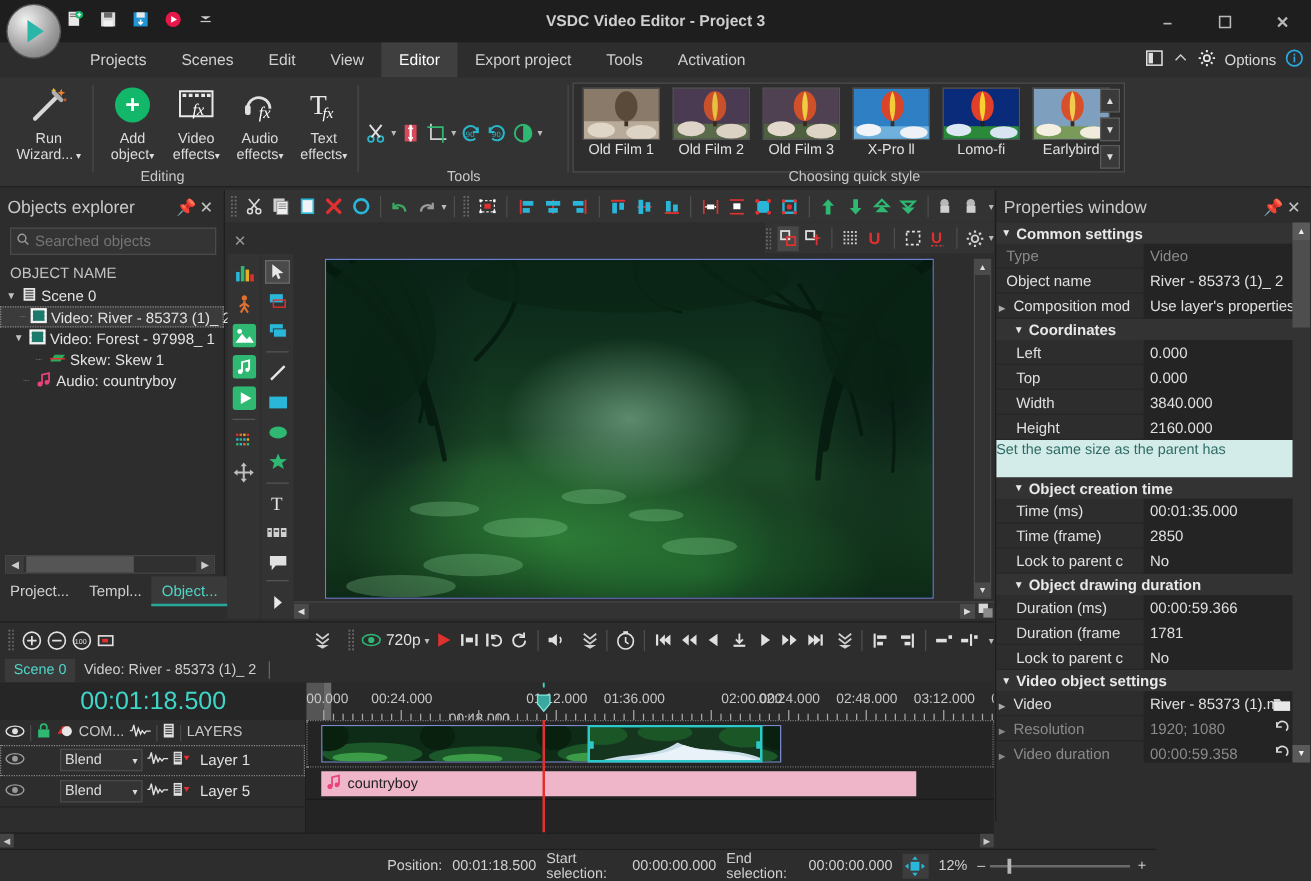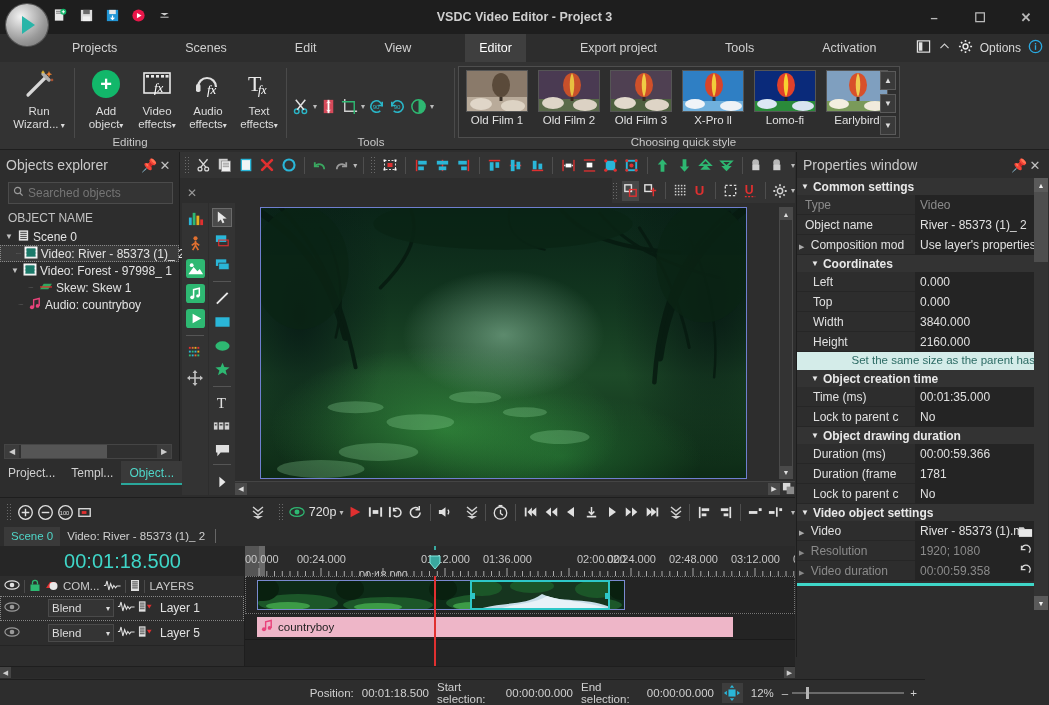--- a/index.html
+++ b/index.html
@@ -24,21 +24,21 @@
 
   .logo { position:absolute; left:6px; top:4px; width:42px; height:42px; border-radius:50%;
           background:radial-gradient(circle at 35% 30%, #f2f2f2, #9a9a9a 60%, #6e6e6e);
           display:flex; align-items:center; justify-content:center; z-index:5;
           box-shadow:0 0 0 1px #555; }
   .logo-inner { width:0;height:0;border-left:13px solid #29b5a8;
                 border-top:9px solid transparent;border-bottom:9px solid transparent; margin-left:3px;}
 
   
   .menubar { position:absolute; left:0; top:34px; width:1049px; height:28px; background:#2d2d2d; }
-  .menus { position:absolute; left:58px; top:0; display:flex; height:28px;gap:40px; }
+  .menus { position:absolute; left:58px; top:0; display:flex; height:28px; }
   .menu-item { padding:0 14px; line-height:28px; font-size:12.5px; color:#d0d0d0; }
   .menu-item.active { background:#3f3f3f; color:#ffffff; }
   .menu-right { position:absolute; right:6px; top:0; height:28px; display:flex; align-items:center; gap:7px; }
   .opt-label { font-size:12px; color:#d8d8d8; }
 
   
   .ribbon { position:absolute; left:0; top:62px; width:1049px; height:88px; background:#333333;
             border-bottom:1px solid #1e1e1e; }
   .rgroup { position:absolute; top:0; height:88px; }
   .rgroup-title { position:absolute; bottom:2px; width:100%; text-align:center; font-size:11.5px; color:#c8c8c8; }
@@ -130,21 +130,21 @@
   
   .pw { position:absolute; left:796px; top:152px; width:253px; height:505px; background:#2d2d2d; border-left:1px solid #1e1e1e; }
   .pw-head { height:26px; display:flex; align-items:center; padding:0 6px; }
   .pgroup { height:17px; display:flex; align-items:center; gap:4px; padding-left:4px;
             font-size:12px; font-weight:bold; color:#e8e8e8; background:#333; }
   .prow { height:20px; display:flex; align-items:center; border-bottom:1px solid #262626; font-size:12px; }
   .pkey { width:118px; padding-left:8px; color:#e0e0e0; white-space:nowrap; overflow:hidden; }
   .pval { flex:1; padding-left:5px; color:#e0e0e0; background:#242424; height:20px; line-height:20px;
           white-space:nowrap; overflow:hidden; position:relative; }
   .prow.dim .pkey, .prow.dim .pval { color:#8b8b8b; }
-  .pbanner { height:18px; background:#d4ece9; color:#2c6b64; font-size:11.5px; text-align:right; line-height:17px; }
+  .pbanner { height:30px; background:#d4ece9; color:#2c6b64; font-size:11.5px; text-align:left; line-height:17px; }
   .pw-tabs { position:absolute; left:0; bottom:0; width:253px; height:24px; display:flex; }
   .pwtab { padding:0 8px; line-height:24px; font-size:12px; color:#d0d0d0; }
   .pwtab.active { color:#4fd6c8; border-bottom:2px solid #2aa79b; }
   .pw-vscroll { position:absolute; right:1px; top:26px; width:14px; height:432px; background:#333; }
 
   
   .statusbar { position:absolute; left:0; bottom:0; width:925px; height:26px; background:#2d2d2d;
                border-top:1px solid #1e1e1e; display:flex; align-items:center;padding-left:12px; }
   .st-item { font-size:11.5px; color:#d0d0d0; margin-right:8px; }
   .zoom-slider { width:140px; height:2px; background:#6a6a6a; position:relative; }
@@ -1508,20 +1508,24 @@
 
       <div class="pgroup" style="padding-left:14px">
         <span style="font-size:8px">▼</span>
         <span>Object creation time</span>
       </div>
       <div class="prow">
         <div class="pkey" style="padding-left:16px">Time (ms)</div>
         <div class="pval">00:01:35.000</div>
       </div>
       <div class="prow">
+        <div class="pkey" style="padding-left:16px">Time (frame)</div>
+        <div class="pval">2850</div>
+      </div>
+      <div class="prow">
         <div class="pkey" style="padding-left:16px">Lock to parent c</div>
         <div class="pval">No</div>
       </div>
 
       <div class="pgroup" style="padding-left:14px">
         <span style="font-size:8px">▼</span>
         <span>Object drawing duration</span>
       </div>
       <div class="prow">
         <div class="pkey" style="padding-left:16px">Duration (ms)</div>

